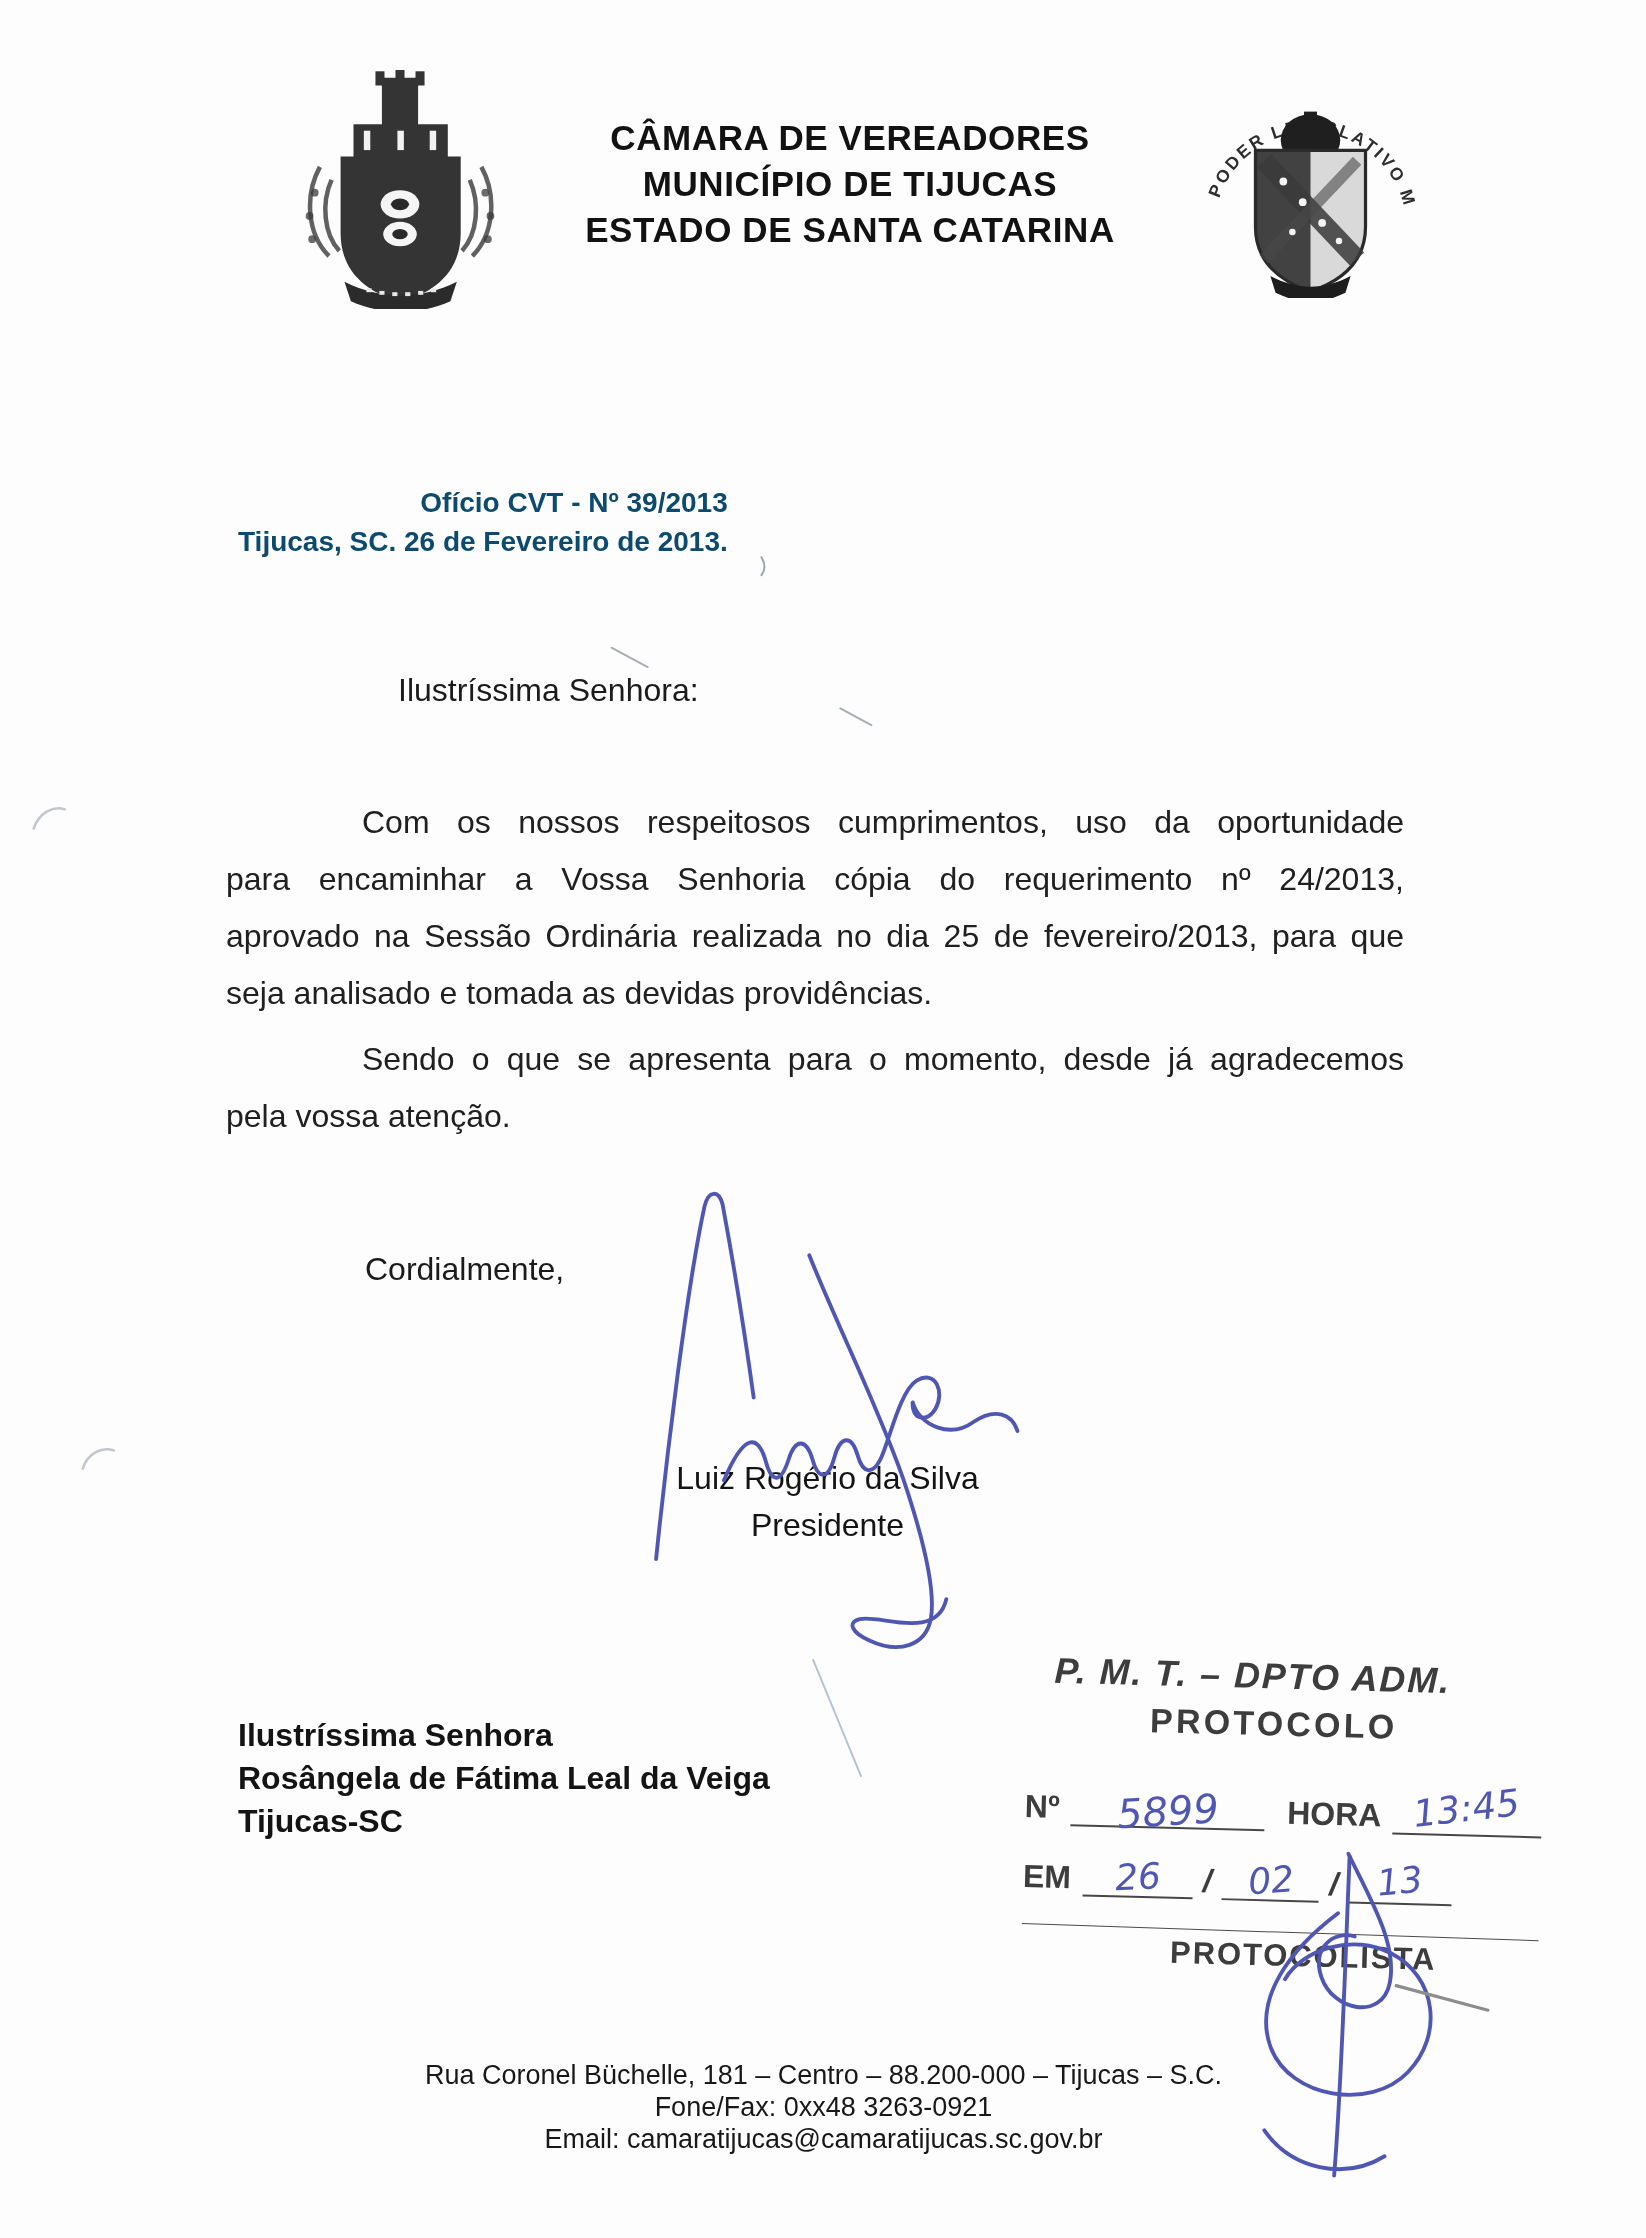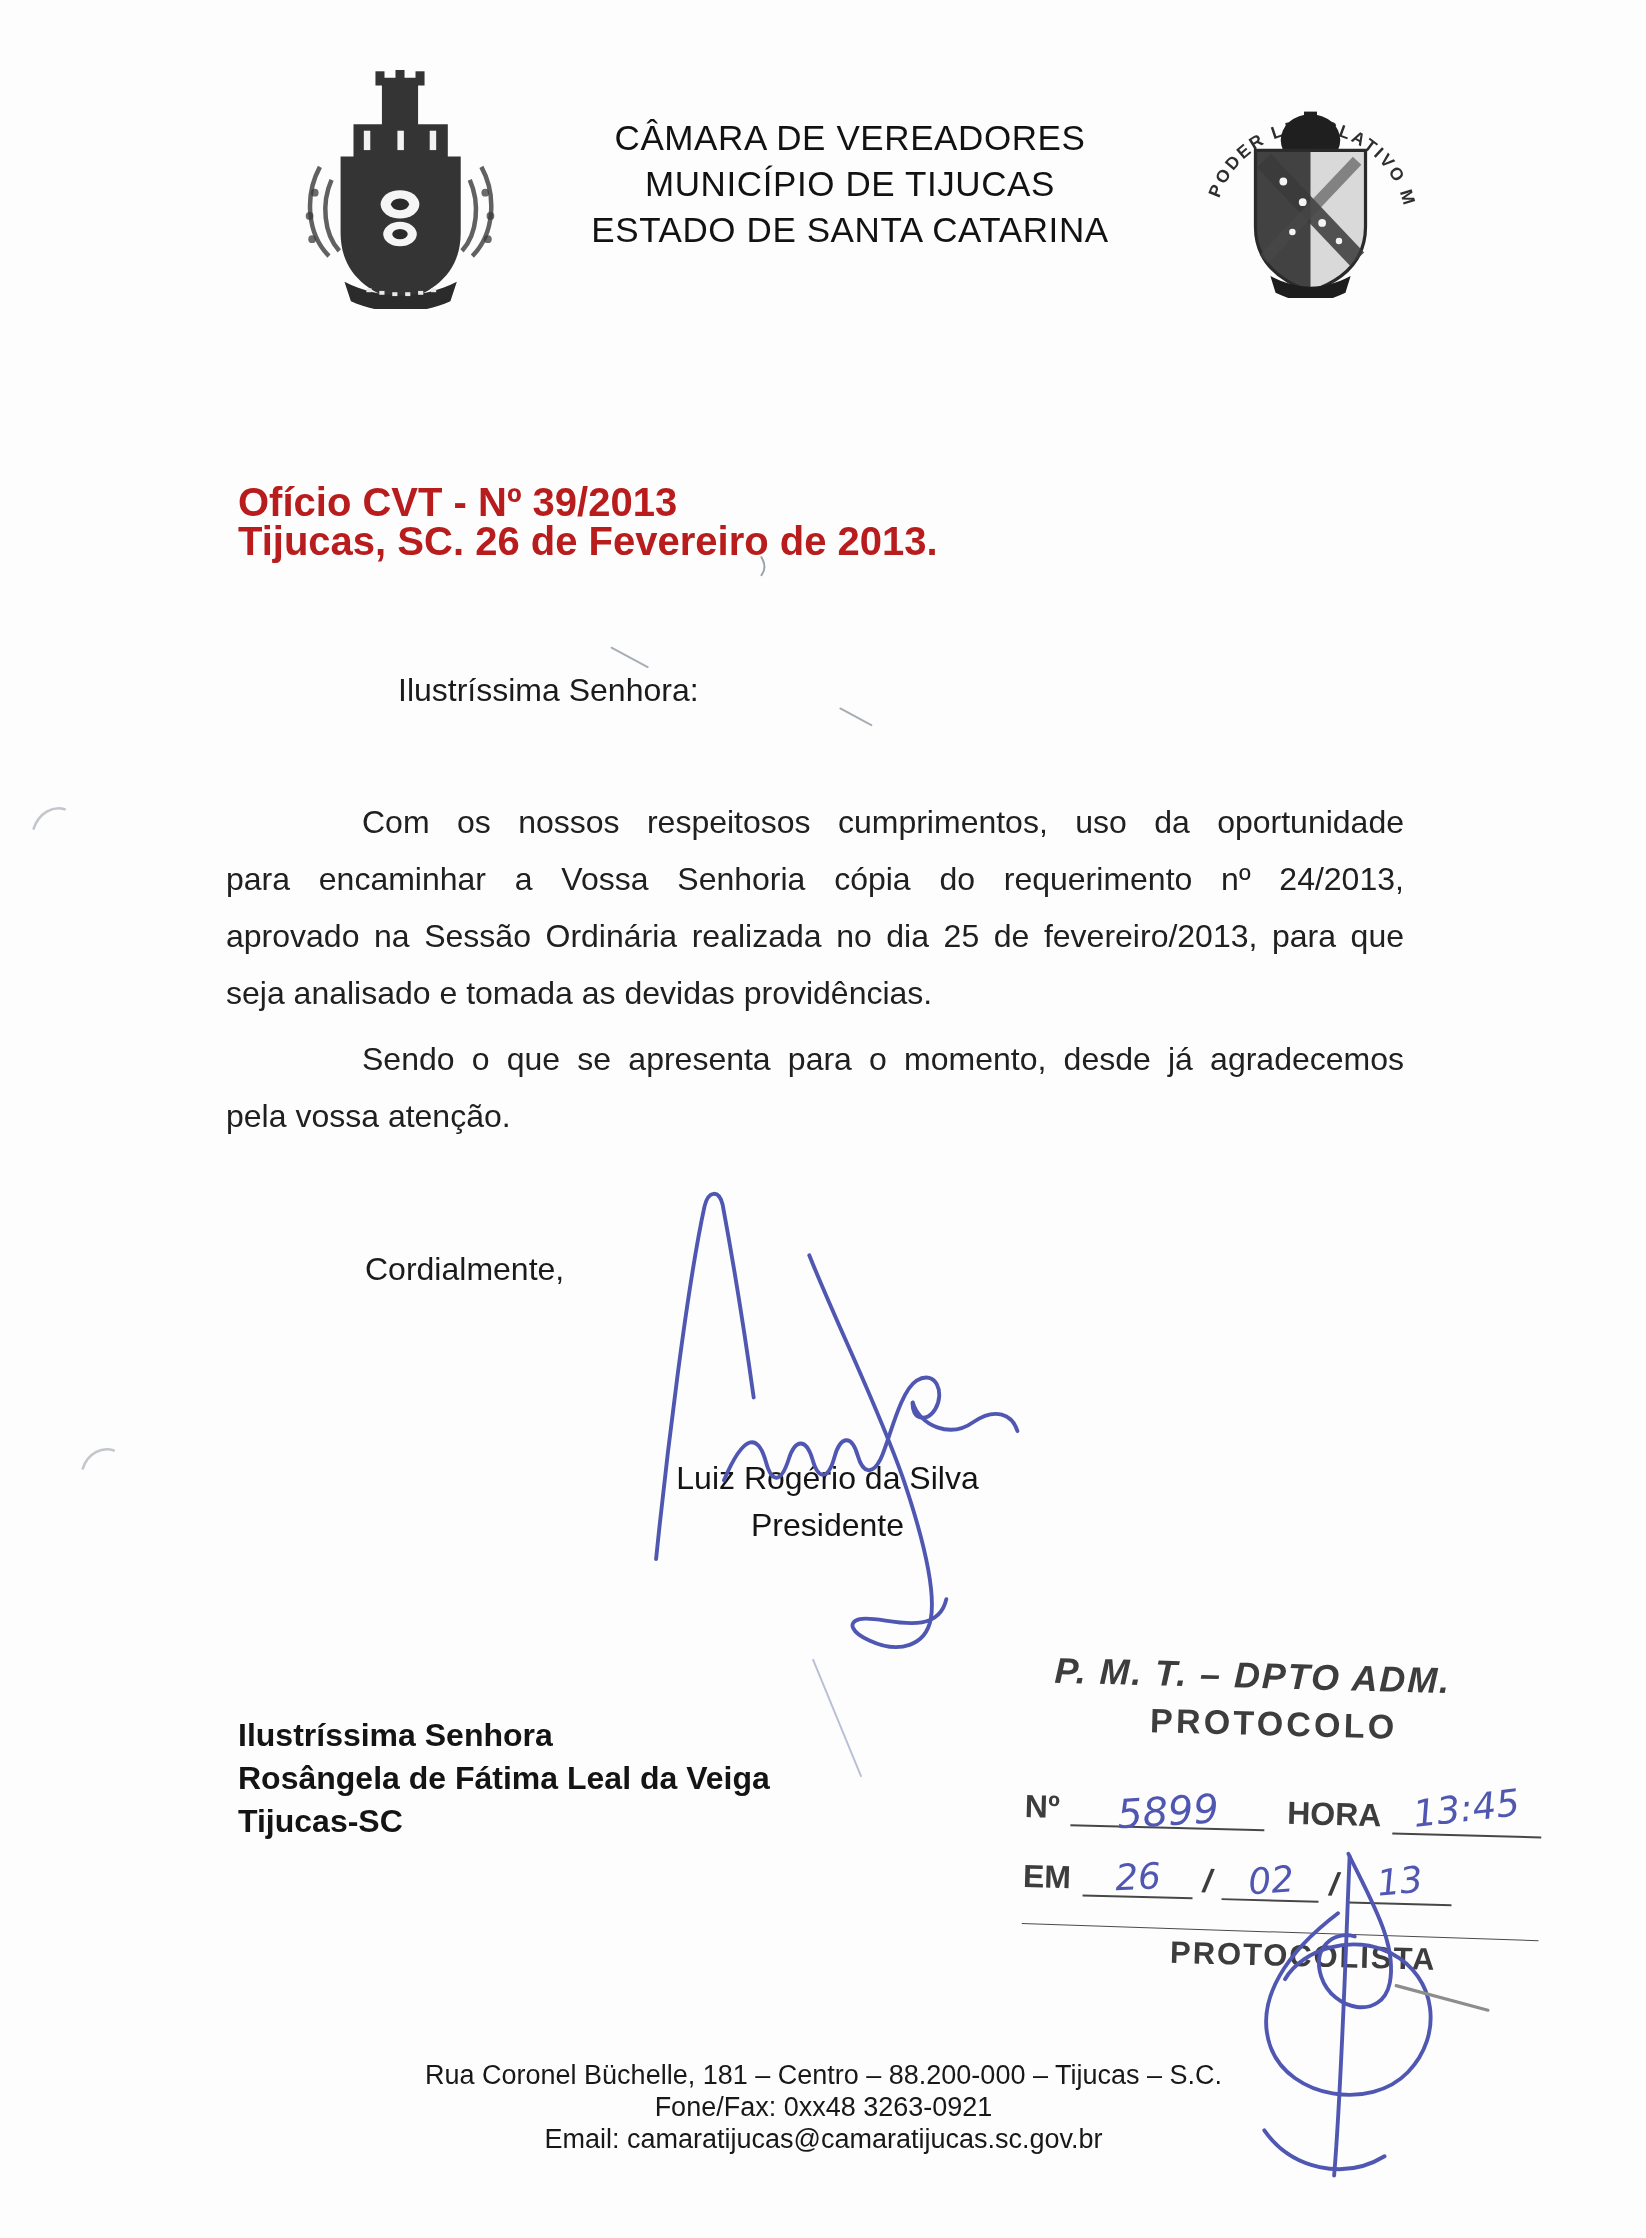--- a/index.html
+++ b/index.html
@@ -4,26 +4,26 @@
 <style>
   html,body{margin:0;padding:0;}
   body{
     width:1647px;height:2239px;position:relative;background:#fdfdfd;
     font-family:"Liberation Sans",sans-serif;color:#1b1b1b;overflow:hidden;
   }
   .abs{position:absolute;}
 
   
   .title-block{left:414px;top:115px;width:872px;text-align:center;
-    font-weight:normal;font-size:35px;line-height:46px;color:#121212;letter-spacing:0.6px;}
+    font-weight:bold;font-size:35px;line-height:46px;color:#121212;letter-spacing:0.6px;}
   .coat{left:277px;top:70px;}
   .seal{left:1194px;top:65px;}
 
   
-  .ref-block{left:238px;top:483px;font-weight:bold;font-size:40px;line-height:39px;color:#b91c1c;}
+  .ref-block{left:238px;top:483px;font-weight:bold;font-size:28px;line-height:39px;color:#0c4a6e;text-align:right;}
 
   
   .salutation{left:398px;top:672px;font-size:32px;}
 
   
   .para{left:226px;width:1178px;font-size:32px;color:#202020;}
   .p1{top:794px;}
   .p2{top:1031px;}
   .bline{line-height:57px;height:57px;white-space:nowrap;}
   .jflex{display:flex;justify-content:space-between;}

